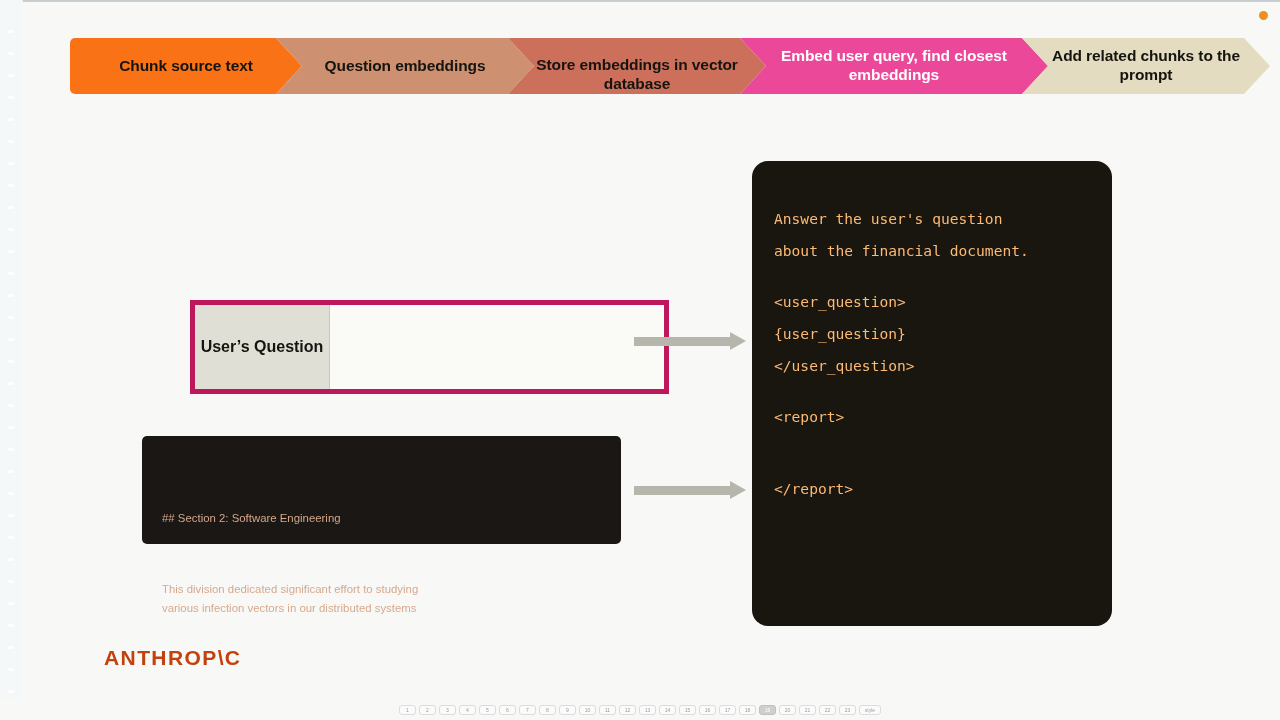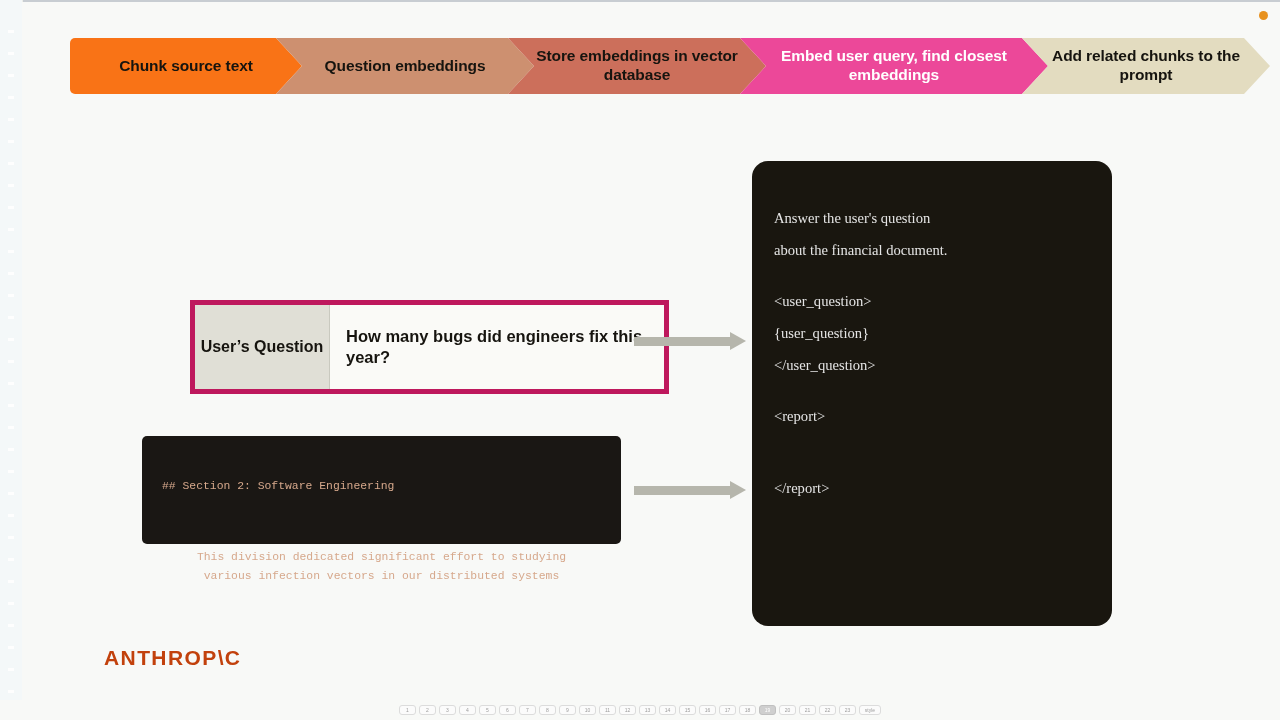--- a/index.html
+++ b/index.html
@@ -52,20 +52,21 @@
   }
   .chev.s1{
     left:206px;width:258px;
     background:#cd9070;color:#16140f;
     clip-path:polygon(0 0, 232px 0, 258px 50%, 232px 100%, 0 100%, 26px 50%);
   }
   .chev.s2{
     left:438px;width:258px;
     background:#cc6f5b;color:#16140f;
     clip-path:polygon(0 0, 232px 0, 258px 50%, 232px 100%, 0 100%, 26px 50%);
+    align-items:flex-end;
   }
   .chev.s3{
     left:670px;width:308px;
     background:#ec4899;color:#ffffff;
     clip-path:polygon(0 0, 282px 0, 308px 50%, 282px 100%, 0 100%, 26px 50%);
   }
   .chev.s4{
     left:952px;width:248px;
     background:#e3dcc0;color:#16140f;
     border-radius:0 5px 5px 0;
@@ -92,27 +93,27 @@
     flex:1;display:flex;align-items:center;
     padding:0 16px;
     font-weight:bold;font-size:16.5px;line-height:1.3;color:#16140f;
     box-sizing:border-box;
   }
 
   
   #chunk-block{
     position:absolute;left:120px;top:434px;width:479px;height:108px;
     background:#1a1714;border-radius:5px;
-    padding:4px 20px;box-sizing:border-box;
-    font-family:Liberation Mono, monospace;
+    padding:36px 20px;box-sizing:border-box;
+    font-family:Liberation Sans, sans-serif;
     font-size:11.4px;line-height:1.62;color:#d6a88c;
     white-space:pre-wrap;
   }
   #chunk-heading{color:#d6a88c;margin:0 0 16px 0;}
-  #chunk-body{color:#d6a88c;margin:0;text-align:center;}
+  #chunk-body{color:#d6a88c;margin:0;}
 
   
   .arrow{position:absolute;height:18px;}
   .arrow .shaft{
     position:absolute;left:0;top:5px;height:9px;background:#b6b6ac;
   }
   .arrow .head{
     position:absolute;top:0;width:0;height:0;
     border-top:9px solid transparent;
     border-bottom:9px solid transparent;
@@ -127,21 +128,21 @@
 
   
   #prompt-panel{
     position:absolute;left:730px;top:159px;width:360px;height:465px;
     background:#19160f;border-radius:16px;
     padding:42px 0 0 22px;box-sizing:border-box;
     font-family:"DejaVu Sans Mono", monospace;
     font-size:14.6px;line-height:2.17;color:#dcac92;
     white-space:pre;
   }
-  .prompt-line{color:#e5e5e5;font-family:Liberation Serif, serif;}
+  .prompt-line{color:#fdba74;}
   .prompt-gap{height:20px;}
 
   
   #anthropic-wordmark{
     position:absolute;left:82px;top:644px;
     font-size:21px;font-weight:bold;letter-spacing:1.4px;color:#c2410c;
   }
 
   
   #slide-nav-strip{
@@ -216,21 +217,20 @@
     <div class="chev s3">
       <span class="lbl">Embed user query, find closest embeddings</span>
     </div>
     <div class="chev s4">
       <span class="lbl">Add related chunks to the prompt</span>
     </div>
   </div>
 
   <div id="user-question-box">
     <div id="user-question-label-cell">User’s Question</div>
-    <div id="user-question-value-cell">How many bugs did engineers fix this year?</div>
   </div>
 
   <div id="chunk-block">
     <div id="chunk-heading">## Section 2: Software Engineering</div>
     <div id="chunk-body">This division dedicated significant effort to studying
 various infection vectors in our distributed systems</div>
   </div>
 
   <div class="arrow" id="arrow-question">
     <div class="shaft"></div>

